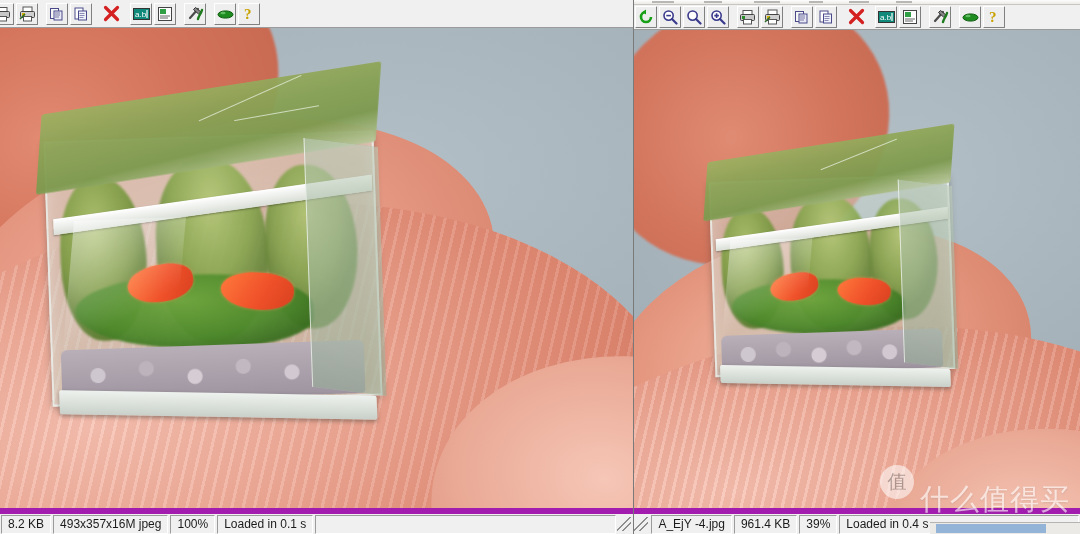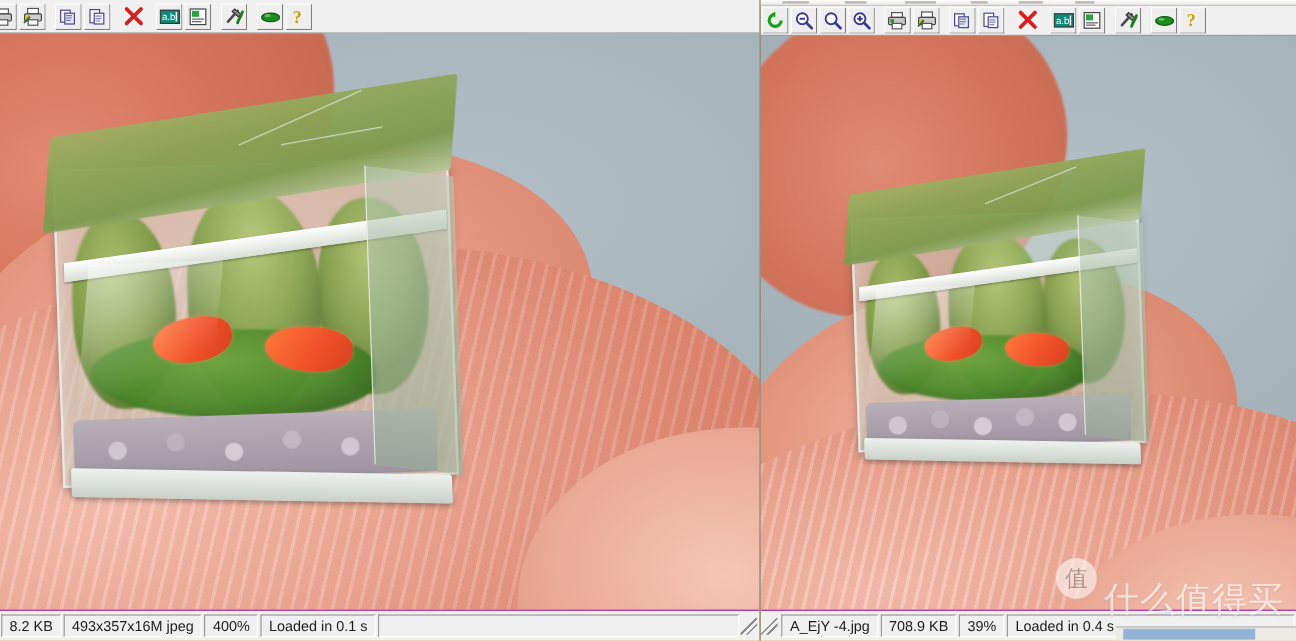--- a/index.html
+++ b/index.html
@@ -205,21 +205,21 @@
   .tank .whisker{position:absolute;background:rgba(225,235,215,.8);height:1px;filter:blur(.3px);}
 
   
   .L .tank{left:48px;top:108px;width:330px;height:265px;transform:rotate(-2deg);}
   .R .tank{left:78px;top:148px;width:240px;height:195px;transform:rotate(-2deg);}
 
   
   .statusbar{
     flex:0 0 26px;height:26px;
     background:#f0f0f0;
-    border-top:1px solid #a21caf;
+    border-top:6px solid #a21caf;
     display:flex;align-items:center;
     box-sizing:border-box;
     overflow:hidden;
     position:relative;
   }
   .scell{
     height:19px;margin:0 1px;
     display:flex;align-items:center;
     padding:0 6px;
     font-size:12px;color:#1b1b1b;
@@ -373,21 +373,21 @@
           <div class="basefoot"></div>
           <div class="whisker" style="left:46%;top:-14%;width:34%;transform:rotate(-22deg);"></div>
           <div class="whisker" style="left:58%;top:-8%;width:26%;transform:rotate(-8deg);"></div>
         </div>
       </div>
     </div>
 
     <div class="statusbar">
       <div class="scell">8.2 KB</div>
       <div class="scell">493x357x16M jpeg</div>
-      <div class="scell">400%</div>
+      <div class="scell">100%</div>
       <div class="scell">Loaded in 0.1 s</div>
       <div class="scell grow"></div>
       <div class="grip"></div>
     </div>
   </div>
 
   <div class="pane pane-right">
 
     <div class="ghost-strip">
       <i style="left:18px;width:22px"></i>
@@ -524,21 +524,21 @@
           <div class="sheen"></div>
           <div class="basefoot"></div>
           <div class="whisker" style="left:46%;top:-12%;width:34%;transform:rotate(-20deg);"></div>
         </div>
       </div>
     </div>
 
     <div class="statusbar">
       <div class="grip"></div>
       <div class="scell">A_EjY -4.jpg</div>
-      <div class="scell">708.9 KB</div>
+      <div class="scell">961.4 KB</div>
       <div class="scell">39%</div>
       <div class="scell grow">Loaded in 0.4 s</div>
       <div class="hscroll">
           <i></i>
         </div>
     </div>
   </div>
 
   <div class="watermark">
     <div class="wm-badge">值</div>

